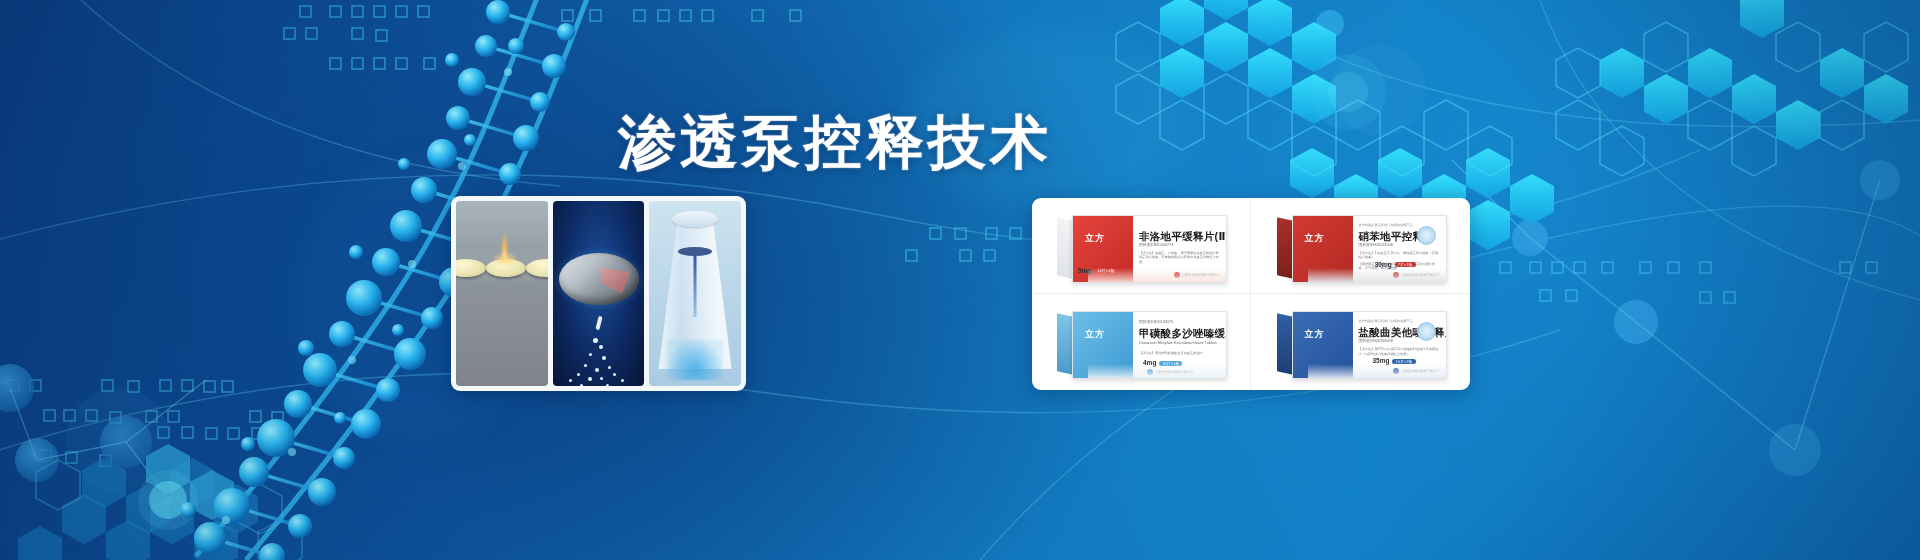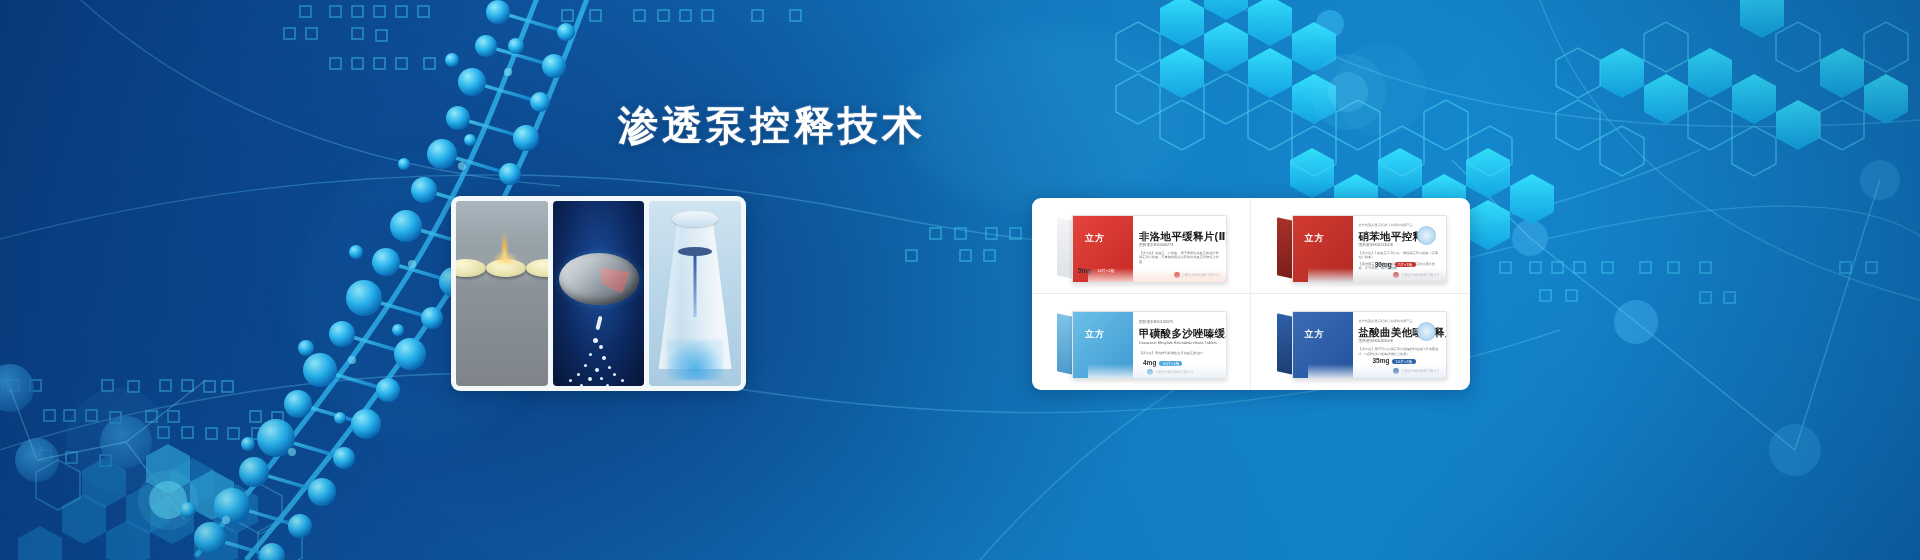--- a/index.html
+++ b/index.html
@@ -20,25 +20,25 @@
   }
   .bg-vign{
     position:absolute;inset:0;
     background:radial-gradient(ellipse 1400px 900px at 50% 50%, rgba(0,0,0,0) 45%, rgba(3,30,70,.40) 100%);
   }
   .svg-layer{position:absolute;inset:0;width:1920px;height:560px;}
 
   
   .title{
     position:absolute;left:618px;top:78px;
-    font-size:40px;line-height:1.05;font-weight:bold;color:#ffffff;
+    font-size:58px;line-height:1.05;font-weight:bold;color:#ffffff;
     letter-spacing:4px;
     text-shadow:0 2px 10px rgba(3,40,90,.55), 0 0 2px rgba(255,255,255,.6);
     white-space:nowrap;
-    font-family:Liberation Serif, serif;
+    font-family:Liberation Mono, monospace;
   }
 
   
   .photo-strip{
     position:absolute;left:451px;top:196px;width:295px;height:195px;
     background:#f4f8fb;border-radius:9px;
     padding:5px;box-sizing:border-box;
     display:flex;gap:5px;
     box-shadow:0 4px 18px rgba(2,28,66,.35);
   }

